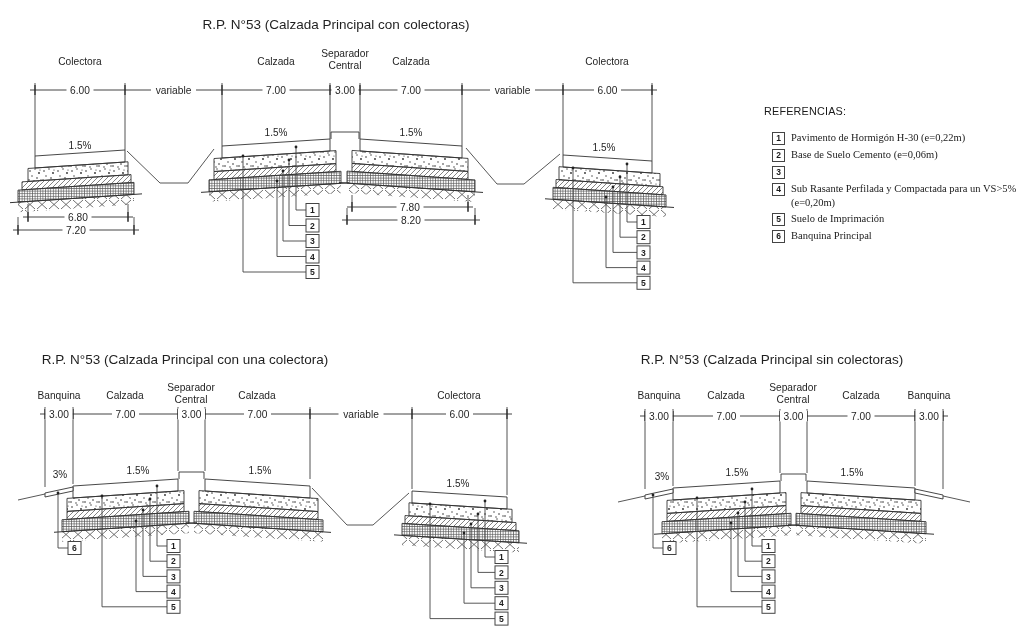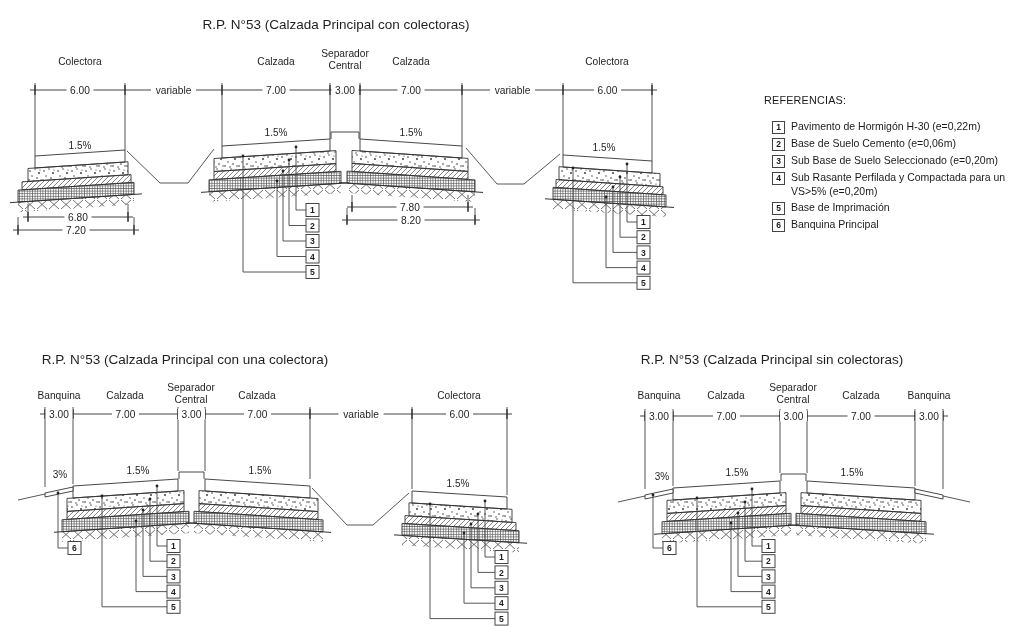--- a/index.html
+++ b/index.html
@@ -1,24 +1,24 @@
 <!DOCTYPE html>
 <html><head>
 <meta charset="utf-8">
 <style>
   html,body{margin:0;padding:0;}
   body{width:1024px;height:626px;position:relative;overflow:hidden;background:#ffffff;
        font-family:"Liberation Sans",sans-serif;}
   svg text{font-family:"Liberation Sans",sans-serif;fill:#1f1f1f;}
-  .refs{position:absolute;left:762px;top:94px;width:260px;color:#1a1a1a;font-size:10.5px;}
+  .refs{position:absolute;left:762px;top:105px;width:260px;color:#1a1a1a;font-size:10.5px;}
   .refs-title{font-size:10.8px;letter-spacing:.2px;margin:0 0 14px 2px;}
   .ref-row{display:flex;gap:6px;margin:0 0 3px 10px;align-items:flex-start;line-height:1.3;}
   .ref-num{flex:0 0 auto;width:11px;height:11px;border:1px solid #444;font-size:8.5px;font-weight:700;
            display:flex;align-items:center;justify-content:center;margin-top:1px;background:#fff;}
-  .ref-text{display:block;}
+  .ref-text{display:block;font-family:Liberation Serif, serif;}
 </style>
 </head>
 <body>
 
 
 
 <svg id="cad" width="1024" height="626" viewBox="0 0 1024 626">
   <defs>
     <pattern id="p-dots" width="14" height="14" patternUnits="userSpaceOnUse">
       <circle cx="2" cy="3" r="0.8" fill="#2b2b2b"></circle>
@@ -369,29 +369,28 @@
   <div class="ref-row">
     <span class="ref-num">1</span>
     <span class="ref-text">Pavimento de Hormigón H-30 (e=0,22m)</span>
   </div>
   <div class="ref-row">
     <span class="ref-num">2</span>
     <span class="ref-text">Base de Suelo Cemento (e=0,06m)</span>
   </div>
   <div class="ref-row">
     <span class="ref-num">3</span>
-    <span class="ref-text">Sub Base de Suelo Seleccionado (e=0,20m)</span>
   </div>
   <div class="ref-row">
     <span class="ref-num">4</span>
     <span class="ref-text">Sub Rasante Perfilada y Compactada para un VS&gt;5% (e=0,20m)</span>
   </div>
   <div class="ref-row">
     <span class="ref-num">5</span>
-    <span class="ref-text">Base de Imprimación</span>
+    <span class="ref-text">Suelo de Imprimación</span>
   </div>
   <div class="ref-row">
     <span class="ref-num">6</span>
     <span class="ref-text">Banquina Principal</span>
   </div>
 </div>
 
 
 
 

